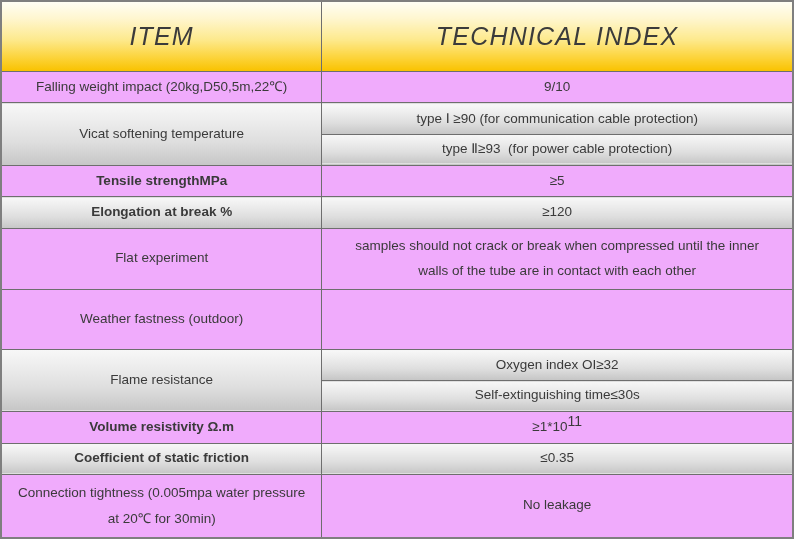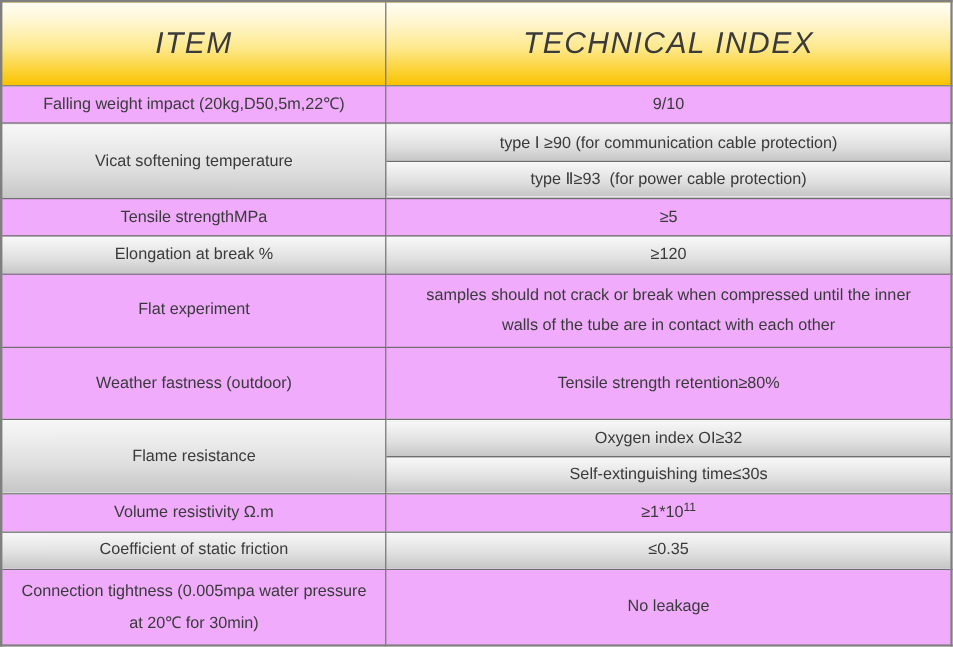--- a/index.html
+++ b/index.html
@@ -79,27 +79,27 @@
   }
   .sub td {
     border: 0;
     border-bottom: 1px solid #6e6e6e;
     text-align: center;
     vertical-align: middle;
   }
   .sub tr:last-child td { border-bottom: 0; }
 
   .sup {
-    font-size: 10px;
+    font-size: 14px;
     vertical-align: super;
     line-height: 0;
   }
 
   .h1r { height: 28px; }
-  .h2r { height: 27px; }
+  .h2r { height: 27px; font-weight: bold; }
 </style>
 </head>
 <body>
 
 <table class="spec-table">
   <colgroup>
     <col style="width:320px">
     <col style="width:470px">
   </colgroup>
   <tbody>
@@ -171,25 +171,20 @@
     </tr>
 
 
     <tr>
       <td class="plain left-col" style="height:56px">
         <span class="cell-txt">Weather fastness&nbsp;(outdoor)</span>
       </td>
       <td class="plain">
         <table class="sub">
           <tbody>
-            <tr>
-              <td class="plain" style="height:28px">
-                <span class="cell-txt">Tensile strength retention≥80%</span>
-              </td>
-            </tr>
           </tbody>
         </table>
       </td>
     </tr>
 
     <tr>
       <td class="shade left-col" style="height:56px">
         <span class="cell-txt">Flame resistance</span>
       </td>
       <td class="shade">

